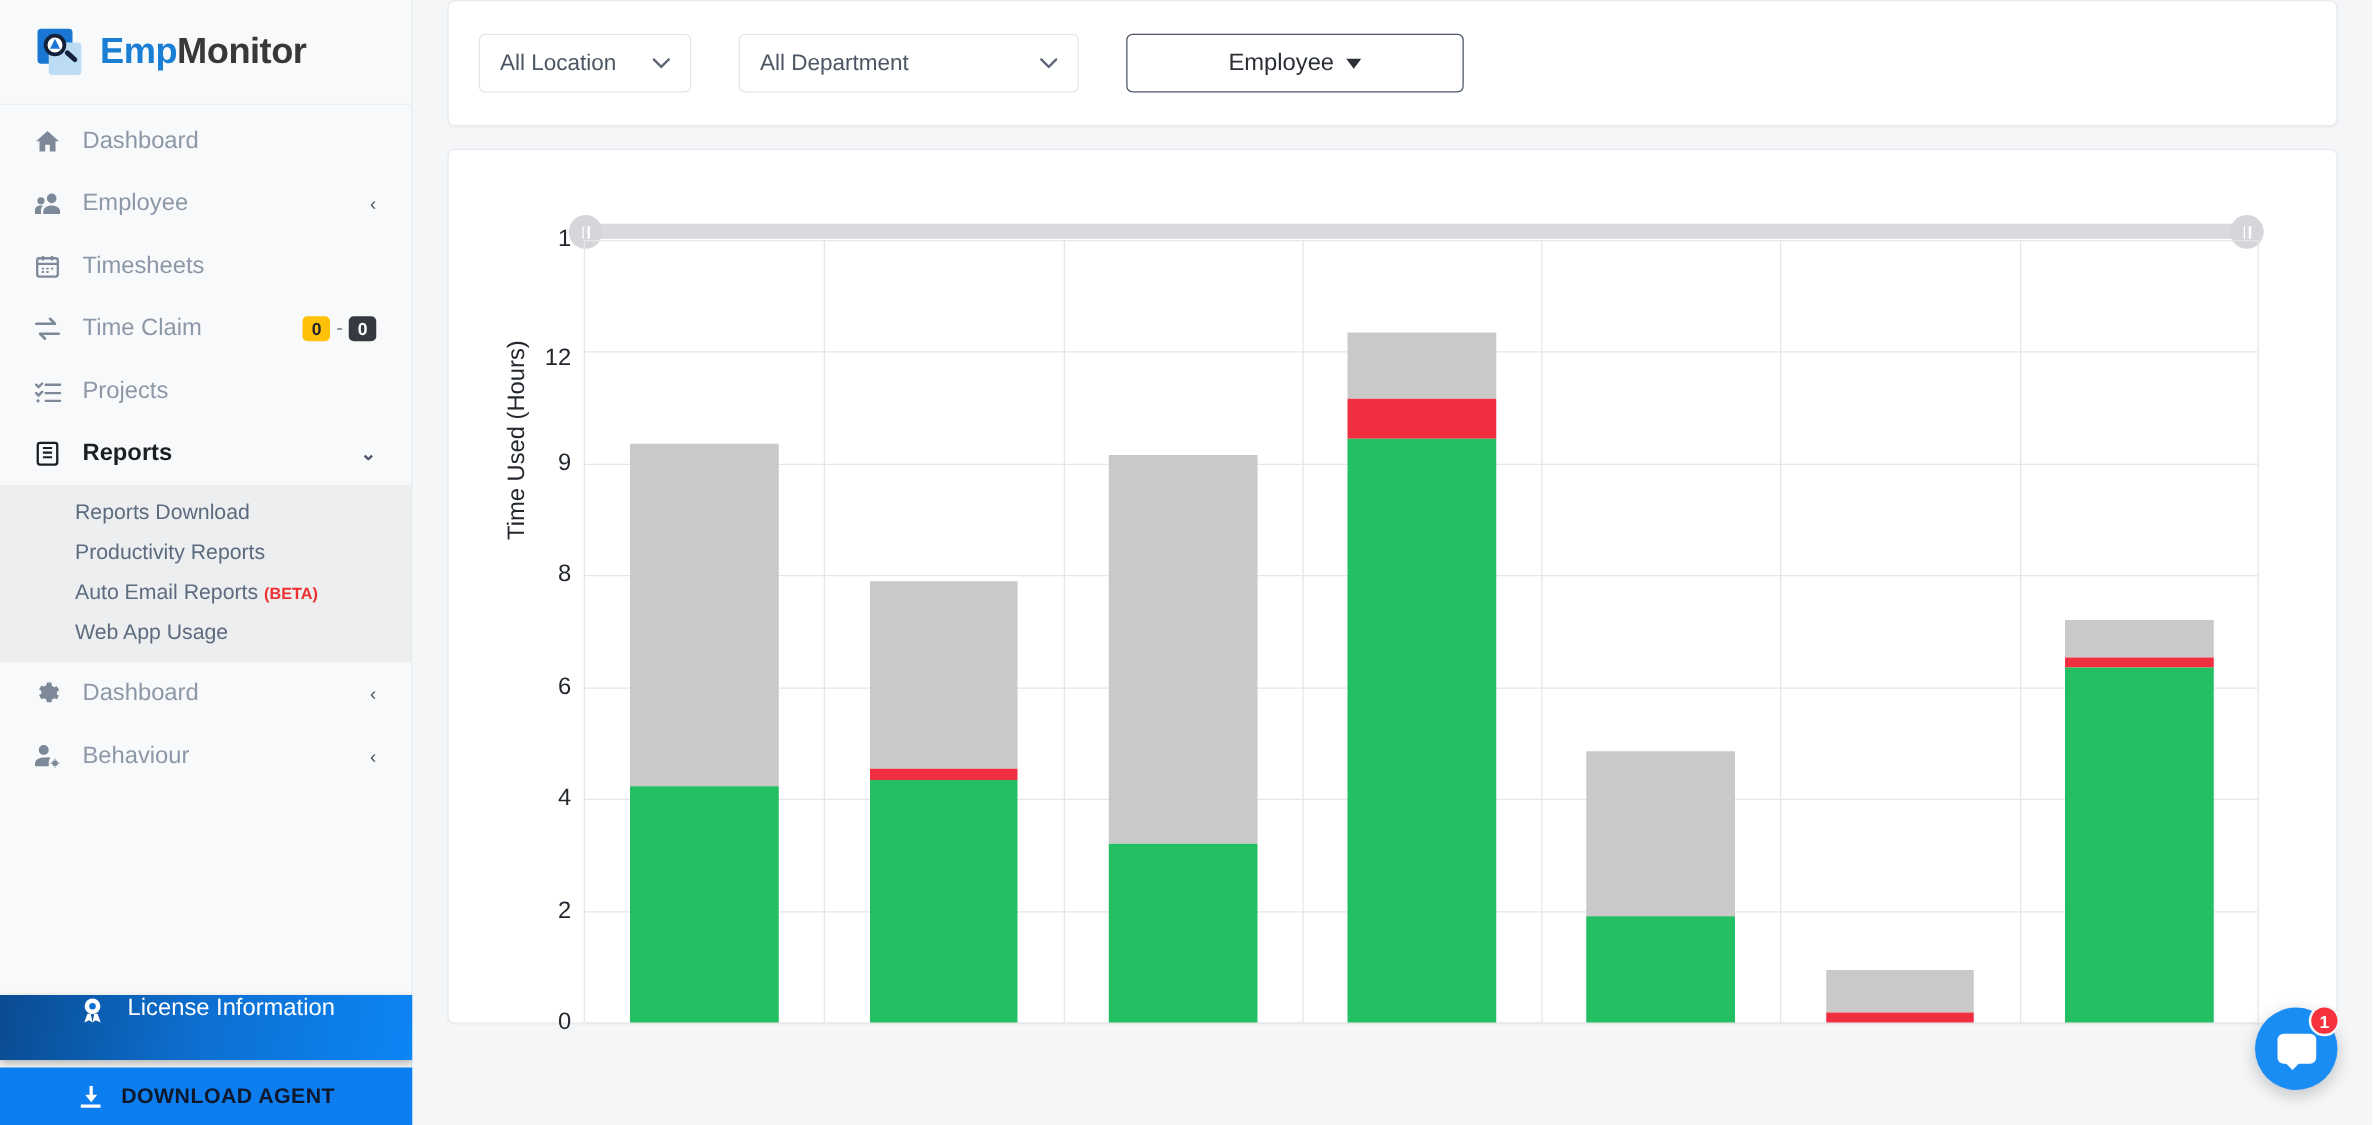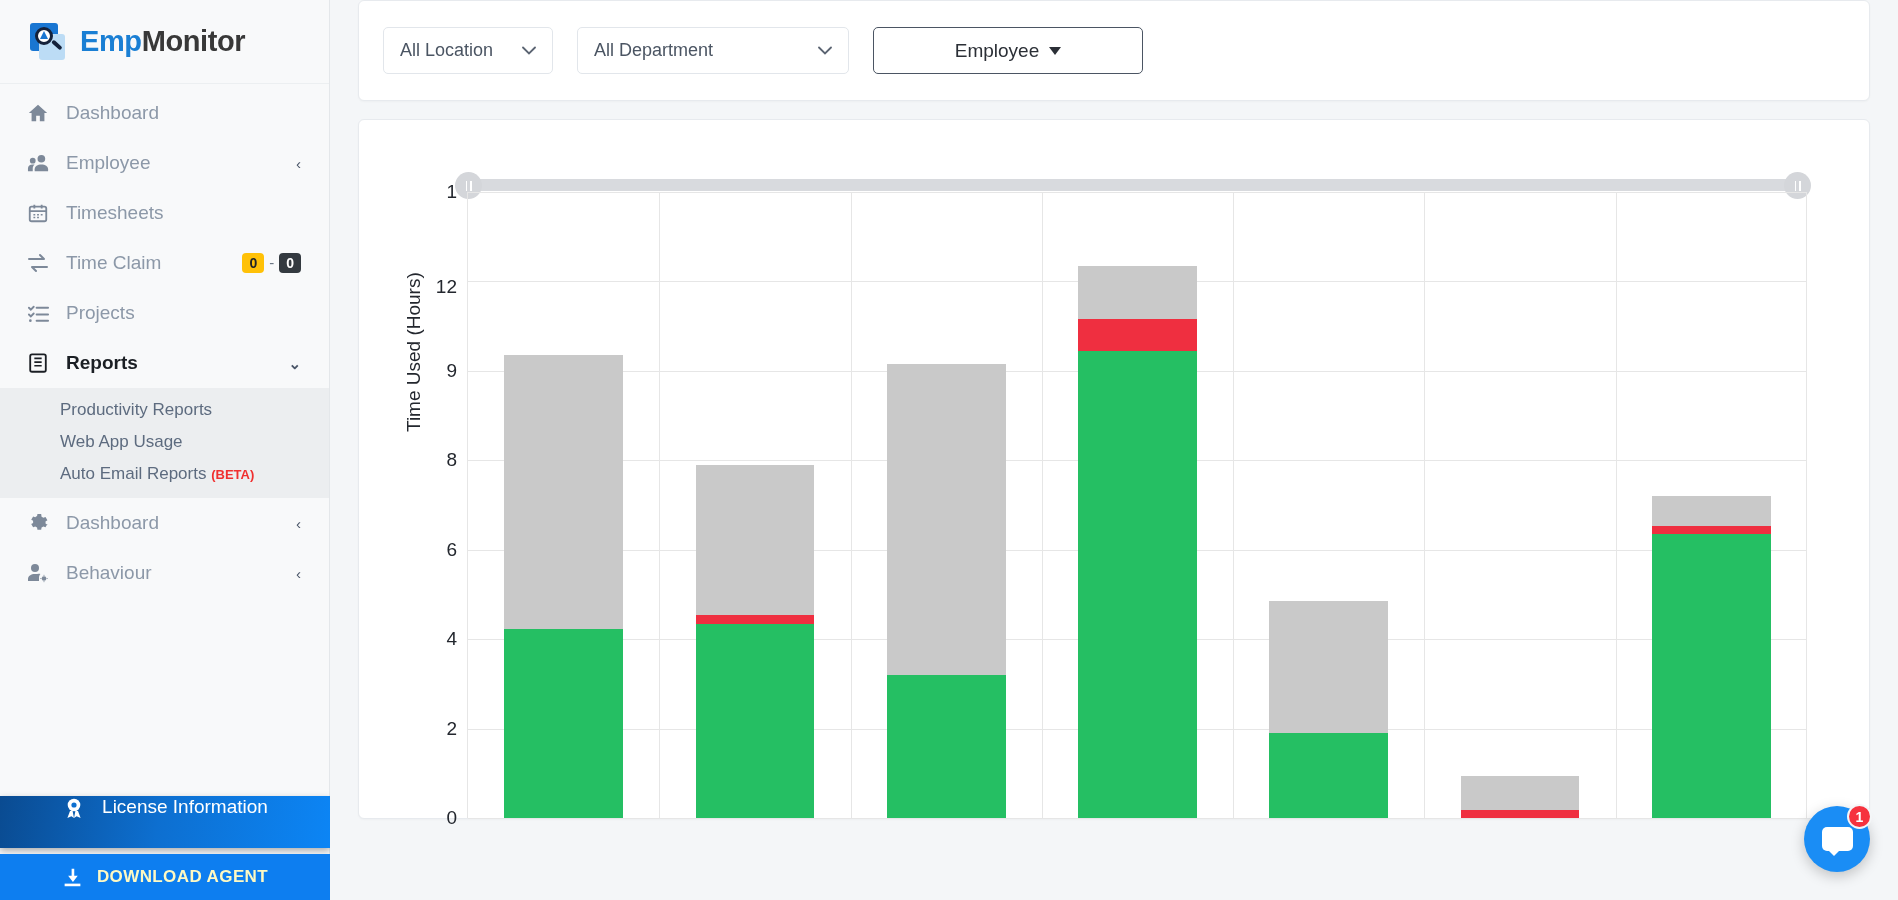--- a/index.html
+++ b/index.html
@@ -89,41 +89,41 @@
 
   .side-spacer { flex: 1 1 auto; }
   .license-btn {
     margin: 0 0 6px 0; height: 52px; width: 330px;
     background: linear-gradient(100deg, #0a4b91 0%, #0d6fd0 48%, #0c85f5 100%);
     color: #ffffff; display: flex; align-items: flex-start; justify-content: center;
     gap: 16px; font-size: 19px; cursor: pointer;
     box-shadow: 0 3px 7px rgba(0,0,0,.3);
   }
   .download-btn {
-    height: 46px; width: 330px; background: #0d7ef0; color: #fef9c3;
+    height: 46px; width: 330px; background: #0d7ef0; color: #0f172a;
     display: flex; align-items: center; justify-content: center; gap: 14px;
     font-size: 17px; font-weight: 600; letter-spacing: .4px; cursor: pointer;
   }
 
   
   .main {
     flex: 1 1 auto; height: 900px; background: #f4f6f8;
     position: relative; overflow: hidden;
   }
   .page-title {
     font-size: 27px; color: #2b2f36; padding: 0 0 0 2px;
     margin: 0 0 0 0; line-height: 42px; height: 44px;
   }
   .title-wrap { padding: 0 28px; }
 
   .card {
     background: #ffffff; border: 1px solid #e7eaee; border-radius: 6px;
     margin: 0 28px 18px 28px; box-shadow: 0 1px 2px rgba(0,0,0,.03);
   }
-  .filter-card { padding: 26px 24px; display: flex; align-items: center; gap: 24px; }
+  .filter-card { padding: 26px 24px; display: flex; align-items: center; gap: 38px; }
 
   .sel {
     height: 47px; border: 1px solid #e2e6eb; border-radius: 5px;
     background: #ffffff; display: flex; align-items: center;
     padding: 0 16px; color: #4b5563; font-size: 18px;
     justify-content: space-between; cursor: pointer;
   }
   .sel-loc { width: 170px; }
   .sel-dep { width: 272px; }
   .chev-dn { color: #5b6472; font-size: 14px; margin-left: 10px; }
@@ -297,28 +297,31 @@
               <rect x="3.5" y="2.5" width="17" height="19" rx="2"></rect>
               <path d="M8 7h8M8 11h8M8 15h8" stroke-width="1.8"></path>
             </svg>
         </span>
         <span class="nav-label">Reports</span>
         <span class="chev">⌄</span>
       </div>
 
       <div class="submenu">
         <div class="sub-item">
-          <span>Productivity Reports</span>
+          <span>Reports Download</span>
         </div>
         <div class="sub-item">
-          <span>Web App Usage</span>
+          <span>Productivity Reports</span>
         </div>
         <div class="sub-item">
           <span>Auto Email Reports</span>
           <span class="beta">(BETA)</span>
+        </div>
+        <div class="sub-item">
+          <span>Web App Usage</span>
         </div>
       </div>
 
       <div class="nav-item">
         <span class="nav-ico">
           <svg width="23" height="23" viewBox="0 0 24 24" fill="currentColor">
               <path d="M12 8.2a3.8 3.8 0 100 7.6 3.8 3.8 0 000-7.6zm9.3 5.1l-2-1.2a7.6 7.6 0 000-2.2l2-1.2-2-3.4-2.2.8a7.6 7.6 0 00-1.9-1.1L14.8 2h-3.9l-.4 2.3a7.6 7.6 0 00-1.9 1.1l-2.2-.8-2 3.4 2 1.2a7.6 7.6 0 000 2.2l-2 1.2 2 3.4 2.2-.8c.6.5 1.2.8 1.9 1.1l.4 2.3h3.9l.4-2.3c.7-.3 1.3-.6 1.9-1.1l2.2.8 2-3.4z"></path>
             </svg>
         </span>
         <span class="nav-label">Dashboard</span>

